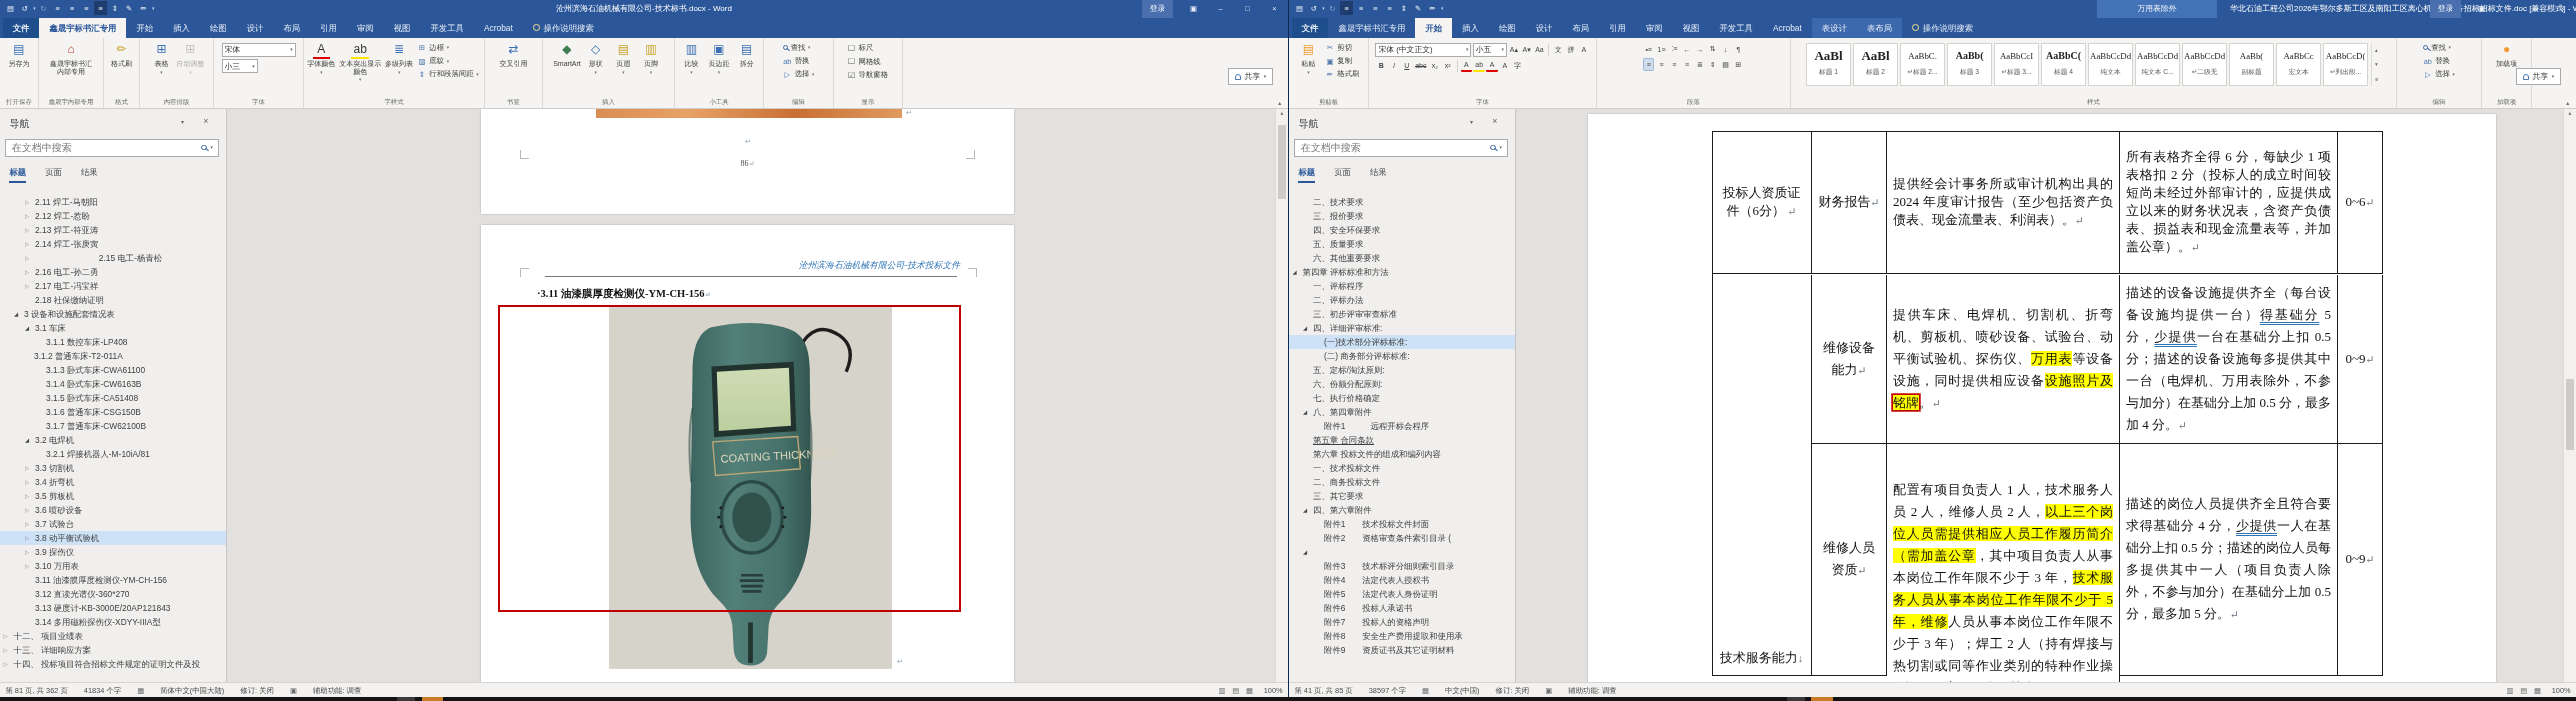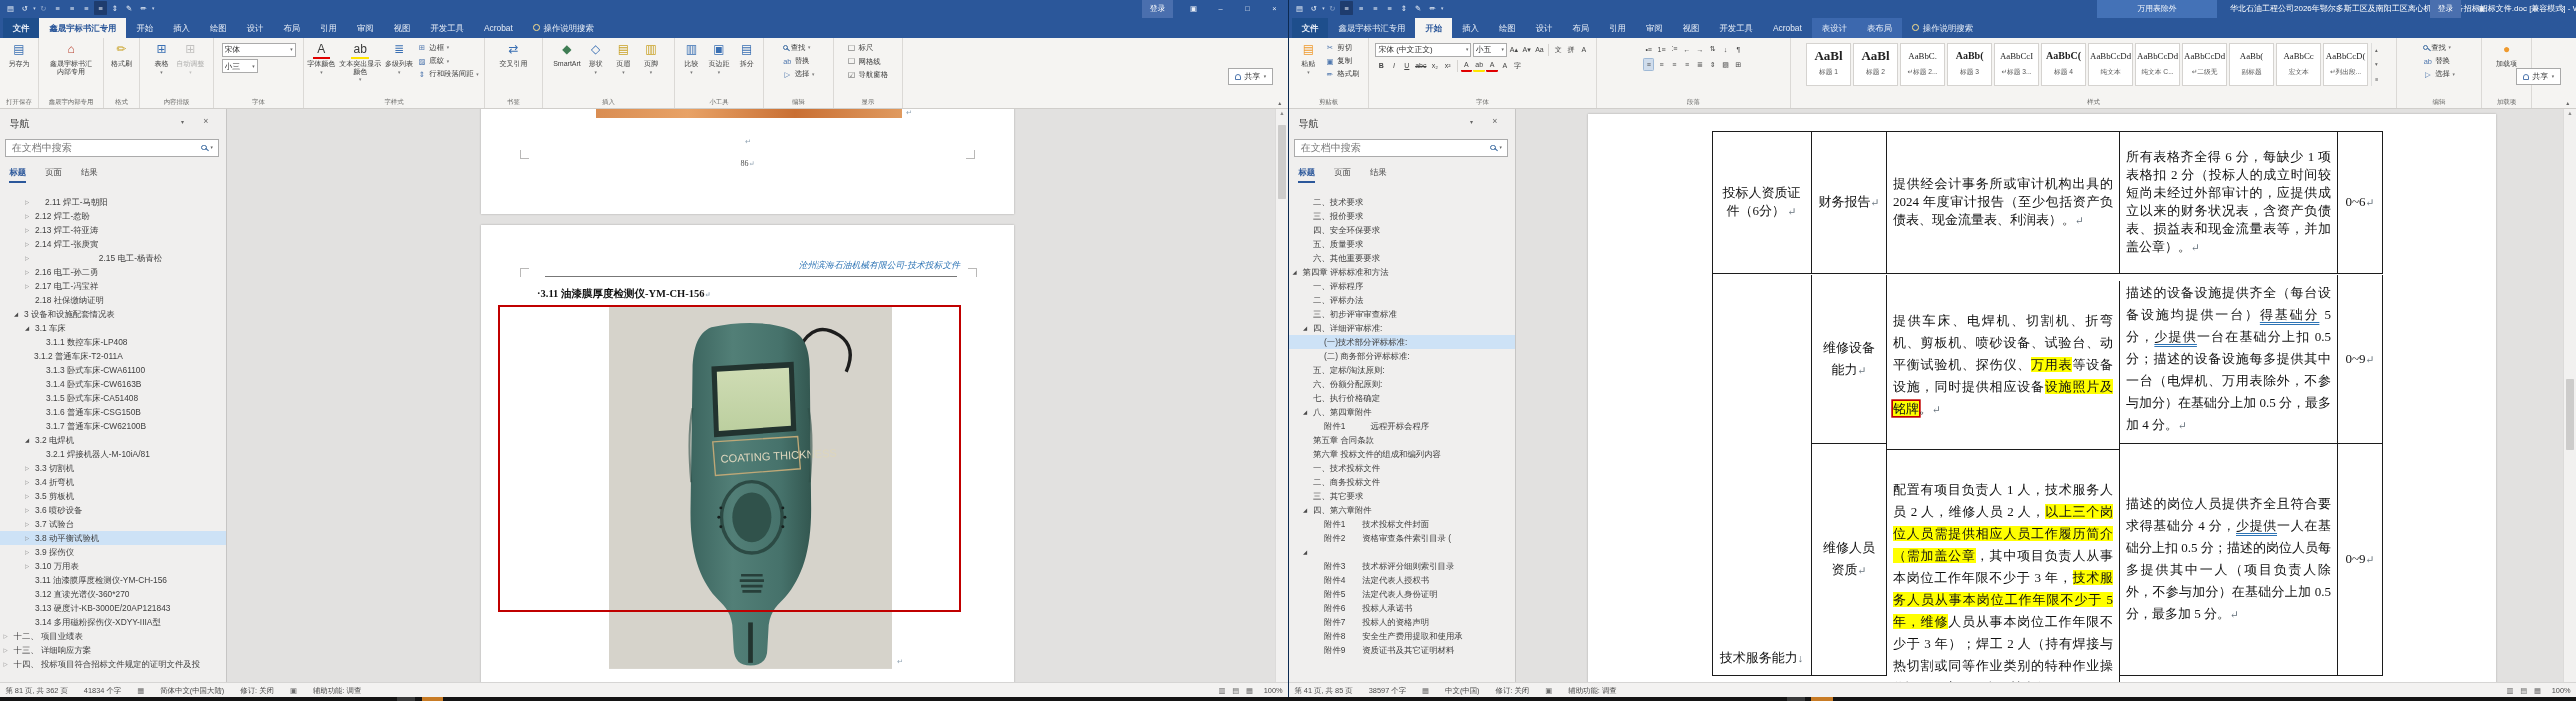--- a/index.html
+++ b/index.html
@@ -152,20 +152,21 @@
           <span class="qi dim">↻</span>
           <span class="qi">≡</span>
           <span class="qi">≡</span>
           <span class="qi">≡</span>
           <span class="qi dark">≡</span>
           <span class="qi">⇕</span>
           <span class="qi">✎</span>
           <span class="qi">✏</span>
           <span class="qdd">▾</span>
         </div>
+      <div class="wtitle">沧州滨海石油机械有限公司-技术标书.docx - Word</div>
       <div class="wbtns">
         <span class="login">登录</span>
         <span class="wb">▣</span>
         <span class="wb">–</span>
         <span class="wb">□</span>
         <span class="wb">×</span>
       </div>
     </div>
     <div class="tabrow">
         <div class="tabs" id="L-tabs">
@@ -389,21 +390,21 @@
           <span class="ph">在文档中搜索</span>
           <span class="mag"></span>
           <span class="dd">▾</span>
         </div>
         <div class="navtabs" id="L-navtabs">
             <span class="navtab on">标题</span>
             <span class="navtab">页面</span>
             <span class="navtab">结果</span>
           </div>
         <div class="navlist" id="L-nav">
-            <div class="nvi" style="padding-left: 45px;"><span class="arr" style="left: 25px;">▷</span>2.11 焊工-马朝阳</div>
+            <div class="nvi" style="padding-left: 35px;"><span class="arr" style="left: 25px;">▷</span>2.11 焊工-马朝阳</div>
             <div class="nvi" style="padding-left: 35px;"><span class="arr" style="left: 25px;">▷</span>2.12 焊工-惹盼</div>
             <div class="nvi" style="padding-left: 35px;"><span class="arr" style="left: 25px;">▷</span>2.13 焊工-符亚涛</div>
             <div class="nvi" style="padding-left: 35px;"><span class="arr" style="left: 25px;">▷</span>2.14 焊工-张庚寅</div>
             <div class="nvi" style="padding-left: 35px; text-align: center;"><span class="arr" style="left: 25px;">▷</span>2.15 电工-杨青松</div>
             <div class="nvi" style="padding-left: 35px;"><span class="arr" style="left: 25px;">▷</span>2.16 电工-孙二勇</div>
             <div class="nvi" style="padding-left: 35px;"><span class="arr" style="left: 25px;">▷</span>2.17 电工-冯宝祥</div>
             <div class="nvi" style="padding-left: 35px;">2.18 社保缴纳证明</div>
             <div class="nvi" style="padding-left: 24px;"><span class="arr exp" style="left: 14px;">◢</span>3 设备和设施配套情况表</div>
             <div class="nvi" style="padding-left: 35px;"><span class="arr exp" style="left: 25px;">◢</span>3.1 车床</div>
             <div class="nvi" style="padding-left: 46px;">3.1.1 数控车床-LP408</div>
@@ -771,21 +772,21 @@
             <div class="nvi" style="padding-left: 24px;">二、评标办法</div>
             <div class="nvi" style="padding-left: 24px;">三、初步评审审查标准</div>
             <div class="nvi" style="padding-left: 24px;"><span class="arr exp" style="left: 14px;">◢</span>四、详细评审标准:</div>
             <div class="nvi sel" style="padding-left: 35px;">(一)技术部分评标标准:</div>
             <div class="nvi" style="padding-left: 35px;">(二) 商务部分评标标准:</div>
             <div class="nvi" style="padding-left: 24px;">五、定标/淘汰原则:</div>
             <div class="nvi" style="padding-left: 24px;">六、份额分配原则:</div>
             <div class="nvi" style="padding-left: 24px;">七、执行价格确定</div>
             <div class="nvi" style="padding-left: 24px;"><span class="arr exp" style="left: 14px;">◢</span>八、第四章附件</div>
             <div class="nvi" style="padding-left: 35px;">附件1　　　远程开标会程序</div>
-            <div class="nvi" style="padding-left: 24px;">第五章 合同条款</div>
+            <div class="nvi" style="padding-left: 24px; text-decoration: underline;">第五章 合同条款</div>
             <div class="nvi" style="padding-left: 24px;">第六章 投标文件的组成和编列内容</div>
             <div class="nvi" style="padding-left: 24px;">一、技术投标文件</div>
             <div class="nvi" style="padding-left: 24px;">二、商务投标文件</div>
             <div class="nvi" style="padding-left: 24px;">三、其它要求</div>
             <div class="nvi" style="padding-left: 24px;"><span class="arr exp" style="left: 14px;">◢</span>四、第六章附件</div>
             <div class="nvi" style="padding-left: 35px;">附件1　　技术投标文件封面</div>
             <div class="nvi" style="padding-left: 35px;">附件2　　资格审查条件索引目录 (</div>
             <div class="nvi" style="padding-left: 24px;">
               <span class="arr exp" style="left: 14px;">◢</span>
             </div>
@@ -817,21 +818,21 @@
               </div>
               <div class="tcell ctr lh27" style="left: 750px; width: 45px; top: 17.5px; height: 143px;">
                 <div class="ctext"><span class="seg">0~6</span><span class="seg pil">↵</span></div>
               </div>
               <div class="tcell ctr lh33 vbot" style="left: 124px; width: 100px; top: 161px; height: 401px;">
                 <div class="ctext"><span class="seg">技术服务能力</span><span class="seg pil">↓</span></div>
               </div>
               <div class="tcell ctr lh33" style="left: 224px; width: 75px; top: 161px; height: 169px;">
                 <div class="ctext"><span class="seg">维修设备能力</span><span class="seg pil">↵</span></div>
               </div>
-              <div class="tcell jst lh33" style="left: 299px; width: 233px; top: 167px; height: 169px;">
+              <div class="tcell jst lh33" style="left: 299px; width: 233px; top: 161px; height: 169px;">
                 <div class="ctext"><span class="seg">提供车床、电焊机、切割机、折弯机、剪板机、喷砂设备、试验台、动平衡试验机、探伤仪、</span><span class="seg hl">万用表</span><span class="seg">等设备设施，同时提供相应设备</span><span class="seg hl">设施照片及</span><span class="seg hl box">铭牌</span><span class="seg">。</span><span class="seg pil">↵</span></div>
               </div>
               <div class="tcell jst lh33" style="left: 532px; width: 218px; top: 161px; height: 169px;">
                 <div class="ctext"><span class="seg">描述的设备设施提供齐全（每台设备设施均提供一台）</span><span class="seg u">得基础分</span><span class="seg"> 5 分，</span><span class="seg u">少提供</span><span class="seg">一台在基础分上扣 0.5 分；描述的设备设施每多提供其中一台（电焊机、万用表除外，不参与加分）在基础分上加 0.5 分，最多加 4 分。</span><span class="seg pil">↵</span></div>
               </div>
               <div class="tcell ctr lh33" style="left: 750px; width: 45px; top: 161px; height: 169px;">
                 <div class="ctext"><span class="seg">0~9</span><span class="seg pil">↵</span></div>
               </div>
               <div class="tcell ctr lh33" style="left: 224px; width: 75px; top: 329px; height: 233px;">
                 <div class="ctext"><span class="seg">维修人员资质</span><span class="seg pil">↵</span></div>

